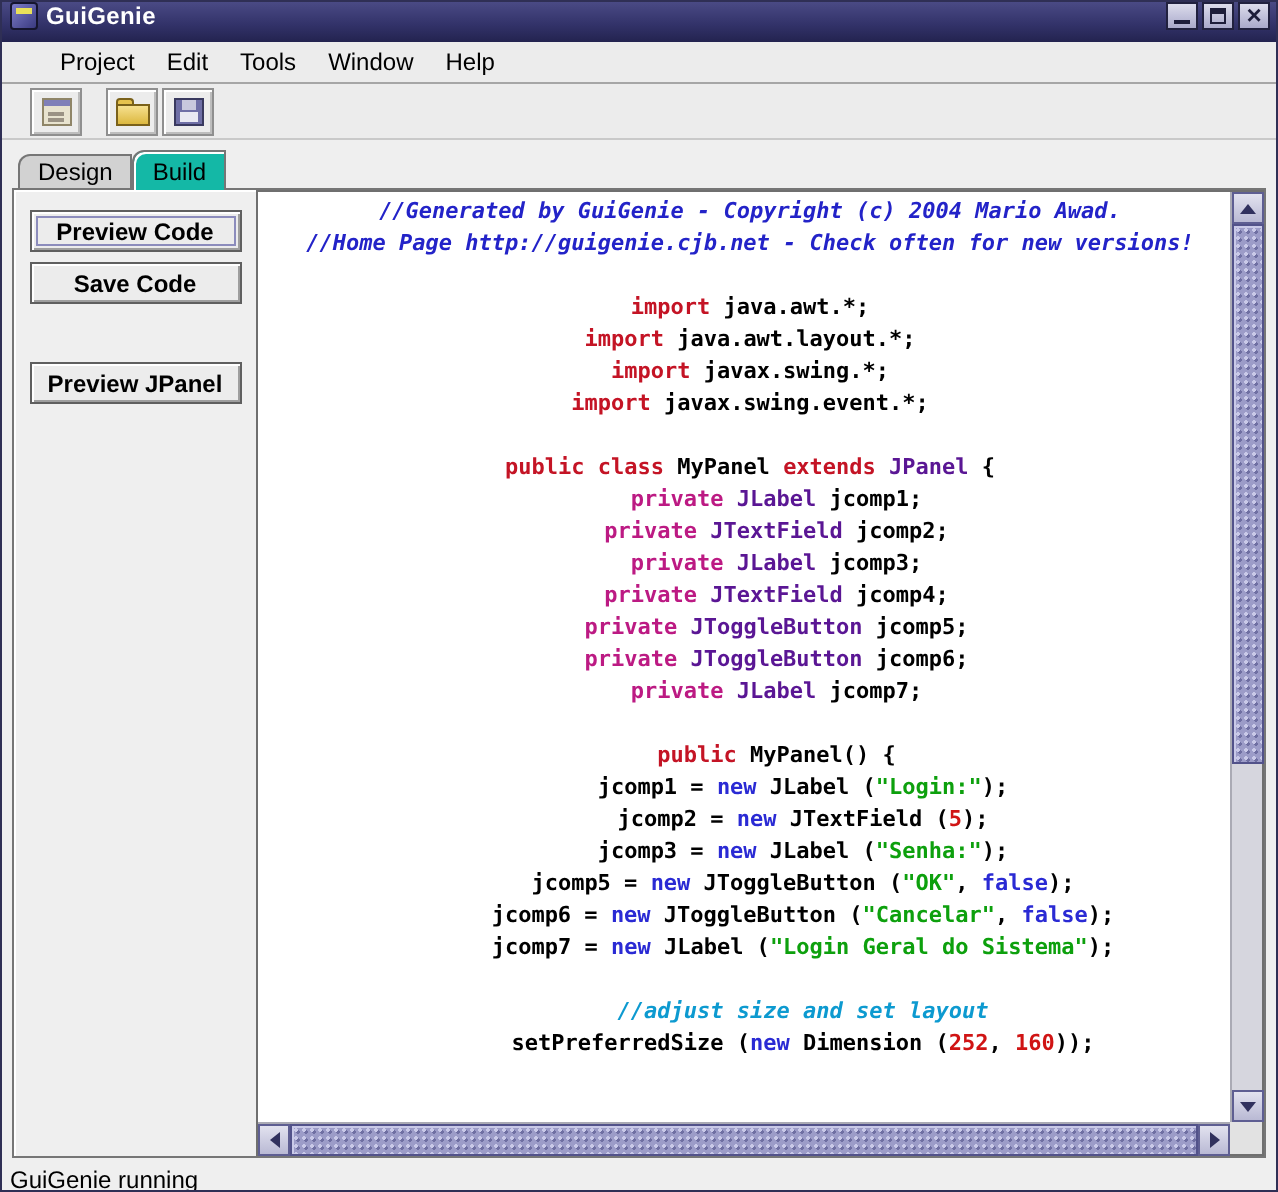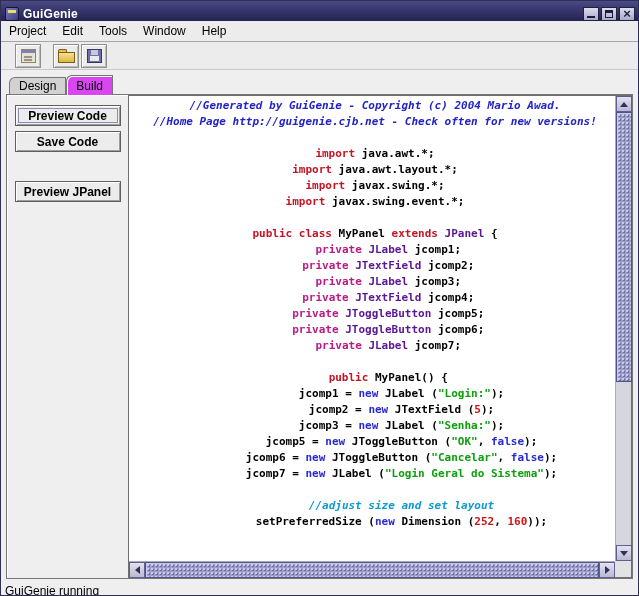--- a/index.html
+++ b/index.html
@@ -12,21 +12,21 @@
     border:1px solid #2f2f55;
     display:flex; flex-direction:column;
     overflow:hidden;
     position:relative;
   }
 
   
   .titlebar {
     height:20px; flex:0 0 20px;
     background:linear-gradient(180deg,#4a4a85 0%,#33336a 55%,#23234f 100%);
-    display:flex; align-items:flex-end;
+    display:flex; align-items:flex-start;
     padding:0 3px;
   }
   .app-icon {
     width:14px; height:14px; margin:0 4px 0 1px;
     background:linear-gradient(135deg,#7c7cc8,#3a3a80);
     border:1px solid #15152e; border-radius:2px;
     position:relative;
   }
   .app-icon::after {
     content:""; position:absolute; left:2px; top:2px; width:8px; height:3px;
@@ -43,21 +43,21 @@
   .wc-min::after { content:""; position:absolute; left:3px; right:3px; bottom:2px; height:2px; background:#1d1d3a; }
   .wc-max::after { content:""; position:absolute; left:3px; right:3px; top:2px; bottom:2px; border:1px solid #1d1d3a; border-top-width:3px; }
   .wc-close::after { content:"\00d7"; position:absolute; inset:0; text-align:center; font:bold 13px/12px "Liberation Sans",sans-serif; color:#1d1d3a; }
 
   
   .menubar {
     height:21px; flex:0 0 21px;
     background:#ececec;
     border-bottom:1px solid #a6a6a6;
     display:flex; align-items:center;
-    padding-left:0;
+    padding-left:21px;
   }
   .menu-item { font-size:12px; color:#000; padding:0 8px; line-height:20px; cursor:default; }
 
   
   .toolbar {
     height:28px; flex:0 0 28px;
     background:#ececec;
     border-bottom:1px solid #c9c9c9;
     display:flex; align-items:center;
   }
@@ -90,21 +90,21 @@
   .tabs-row { display:flex; align-items:flex-end; height:20px; padding-left:3px; position:relative; z-index:2; }
   .tab {
     display:inline-flex; align-items:center; justify-content:center;
     padding:0 9px; font-size:12px; font-weight:normal; color:#000;
     border:1px solid #767676; border-bottom:none;
     border-top-left-radius:6px;
     cursor:default;
   }
   .tab.unselected { height:17px; background:#d2d2d2; }
   .tab.selected {
-    height:20px; background:#d946ef; margin-bottom:-1px;
+    height:20px; background:#14b8a6; margin-bottom:-1px;
     box-shadow:inset 1px 1px 0 #ffffff;
   }
 
   .content {
     flex:1 1 auto; min-height:0;
     background:#efefef;
     border:1px solid #767676;
     box-shadow:inset 1px 1px 0 #ffffff;
     display:flex;
   }

